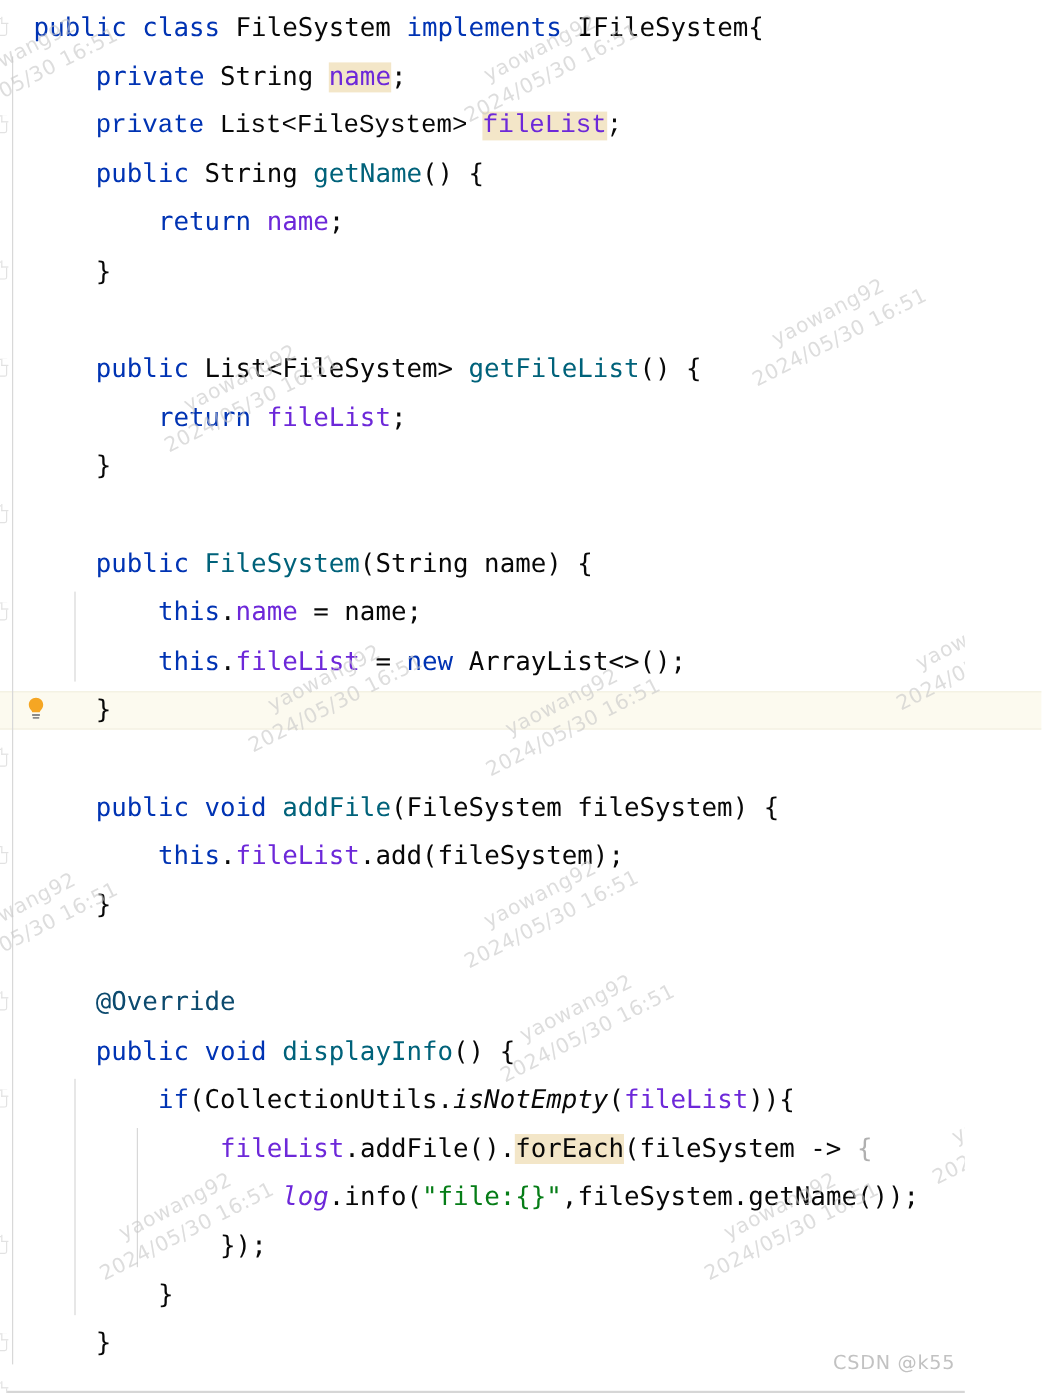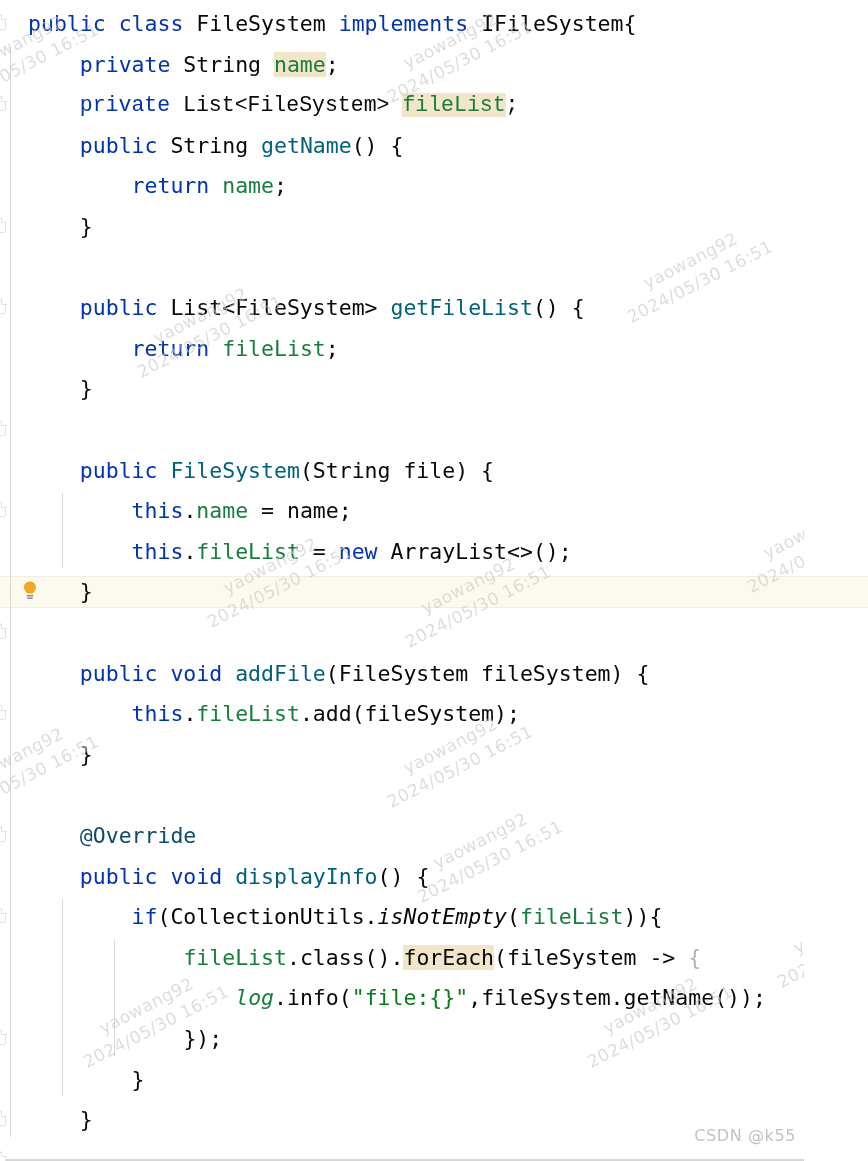--- a/index.html
+++ b/index.html
@@ -118,21 +118,21 @@
   .iguide {
     position: absolute;
     width: 1px;
     background: #d8d8d8;
     z-index: 1;
   }
 
   
   .kw   { color: #0033b3; }
   .plain{ color: #080808; }
-  .fld  { color: #15803d; }
+  .fld  { color: #6d28d9; }
   .mth  { color: #00627a; }
   .str  { color: #067d17; }
   .ann  { color: #0c4a6e; }
   .ital { font-style: italic; }
   .hl   { background: #f3e6c8; }
   .dim  { color: #b0b0b0; }
 
   
   #caption {
     position: absolute;
@@ -181,33 +181,33 @@
       <div class="line" style="top: 44.6px; left: 59.8px;"><span class="kw">private</span><span class="plain"> </span><span class="plain">String</span><span class="plain"> </span><span class="fld hl">name</span><span class="plain">;</span></div>
       <div class="line" style="top: 85.2px; left: 59.8px; font-family: Liberation Mono, monospace;"><span class="kw">private</span><span class="plain"> </span><span class="plain">List&lt;FileSystem&gt; </span><span class="fld hl">fileList</span><span class="plain">;</span></div>
       <div class="line" style="top: 125.8px; left: 59.8px; text-align: center;"><span class="kw">public</span><span class="plain"> </span><span class="plain">String</span><span class="plain"> </span><span class="mth">getName</span><span class="plain">() {</span></div>
       <div class="line" style="top: 166.4px; left: 111.6px;"><span class="kw">return</span><span class="plain"> </span><span class="fld">name</span><span class="plain">;</span></div>
       <div class="line" style="top: 207px; left: 59.8px;"><span class="plain">}</span></div>
       <div class="line" style="top: 247.6px; left: 8px;"></div>
       <div class="line" style="top: 288.2px; left: 59.8px;"><span class="kw">public</span><span class="plain"> </span><span class="plain">List&lt;FileSystem&gt; </span><span class="mth">getFileList</span><span class="plain">() {</span></div>
       <div class="line" style="top: 328.8px; left: 111.6px;"><span class="kw">return</span><span class="plain"> </span><span class="fld">fileList</span><span class="plain">;</span></div>
       <div class="line" style="top: 369.4px; left: 59.8px;"><span class="plain">}</span></div>
       <div class="line" style="top: 410px; left: 8px;"></div>
-      <div class="line" style="top: 450.6px; left: 59.8px;"><span class="kw">public</span><span class="plain"> </span><span class="mth">FileSystem</span><span class="plain">(String file) {</span></div>
+      <div class="line" style="top: 450.6px; left: 59.8px;"><span class="kw">public</span><span class="plain"> </span><span class="mth">FileSystem</span><span class="plain">(String name) {</span></div>
       <div class="line" style="top: 491.2px; left: 111.6px;"><span class="kw">this</span><span class="plain">.</span><span class="fld">name</span><span class="plain"> = name;</span></div>
       <div class="line" style="top: 531.8px; left: 111.6px;"><span class="kw">this</span><span class="plain">.</span><span class="fld">fileList</span><span class="plain"> = </span><span class="kw">new</span><span class="plain"> ArrayList&lt;&gt;();</span></div>
       <div class="line" style="top: 572.4px; left: 59.8px;"><span class="plain">}</span></div>
       <div class="line" style="top: 613px; left: 8px;"></div>
       <div class="line" style="top: 653.6px; left: 59.8px;"><span class="kw">public</span><span class="plain"> </span><span class="kw">void</span><span class="plain"> </span><span class="mth">addFile</span><span class="plain">(FileSystem fileSystem) {</span></div>
       <div class="line" style="top: 694.2px; left: 111.6px;"><span class="kw">this</span><span class="plain">.</span><span class="fld">fileList</span><span class="plain">.add(fileSystem);</span></div>
       <div class="line" style="top: 734.8px; left: 59.8px;"><span class="plain">}</span></div>
       <div class="line" style="top: 775.4px; left: 8px;"></div>
       <div class="line" style="top: 816px; left: 59.8px;"><span class="ann">@Override</span></div>
       <div class="line" style="top: 856.6px; left: 59.8px;"><span class="kw">public</span><span class="plain"> </span><span class="kw">void</span><span class="plain"> </span><span class="mth">displayInfo</span><span class="plain">() {</span></div>
       <div class="line" style="top: 897.2px; left: 111.6px;"><span class="kw">if</span><span class="plain">(CollectionUtils.</span><span class="plain ital">isNotEmpty</span><span class="plain">(</span><span class="fld">fileList</span><span class="plain">)){</span></div>
-      <div class="line" style="top: 937.8px; left: 163.4px;"><span class="fld">fileList</span><span class="plain">.class().</span><span class="plain hl">forEach</span><span class="plain">(fileSystem -&gt; </span><span class="dim">{</span></div>
+      <div class="line" style="top: 937.8px; left: 163.4px;"><span class="fld">fileList</span><span class="plain">.addFile().</span><span class="plain hl">forEach</span><span class="plain">(fileSystem -&gt; </span><span class="dim">{</span></div>
       <div class="line" style="top: 978.4px; left: 215.2px;"><span class="fld ital">log</span><span class="plain">.info(</span><span class="str">"file:{}"</span><span class="plain">,fileSystem.getName());</span></div>
       <div class="line" style="top: 1019px; left: 163.4px;"><span class="plain">});</span></div>
       <div class="line" style="top: 1059.6px; left: 111.6px;"><span class="plain">}</span></div>
       <div class="line" style="top: 1100.2px; left: 59.8px;"><span class="plain">}</span></div>
     </div>
 
   <div id="watermarks">
       <div class="wm" style="left: -34px; top: 58px;">yaowang92</div>
       <div class="wm" style="left: -50px; top: 92px;">2024/05/30 16:51</div>
       <div class="wm" style="left: -34px; top: 770px;">yaowang92</div>

